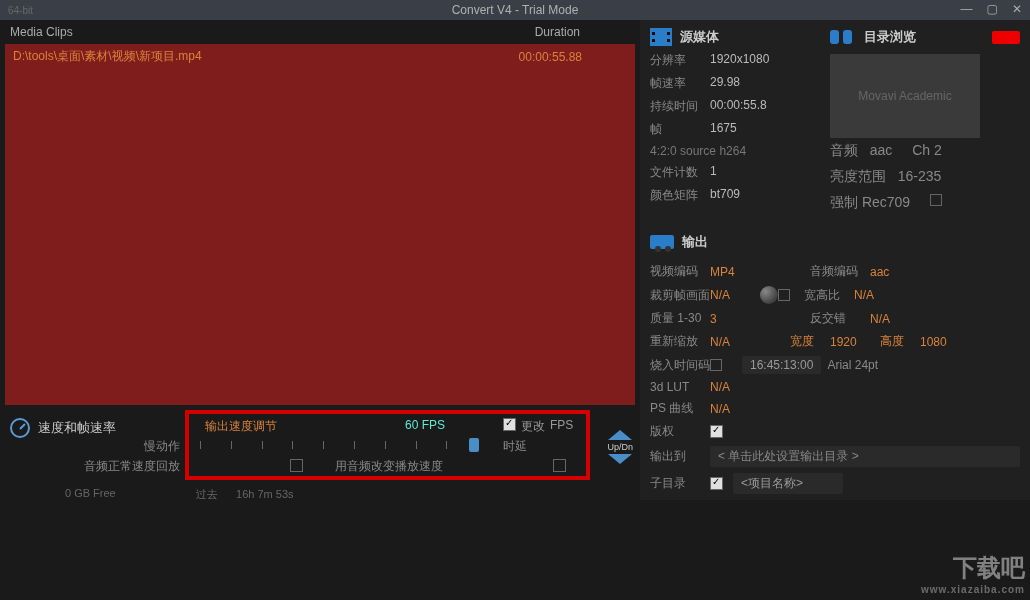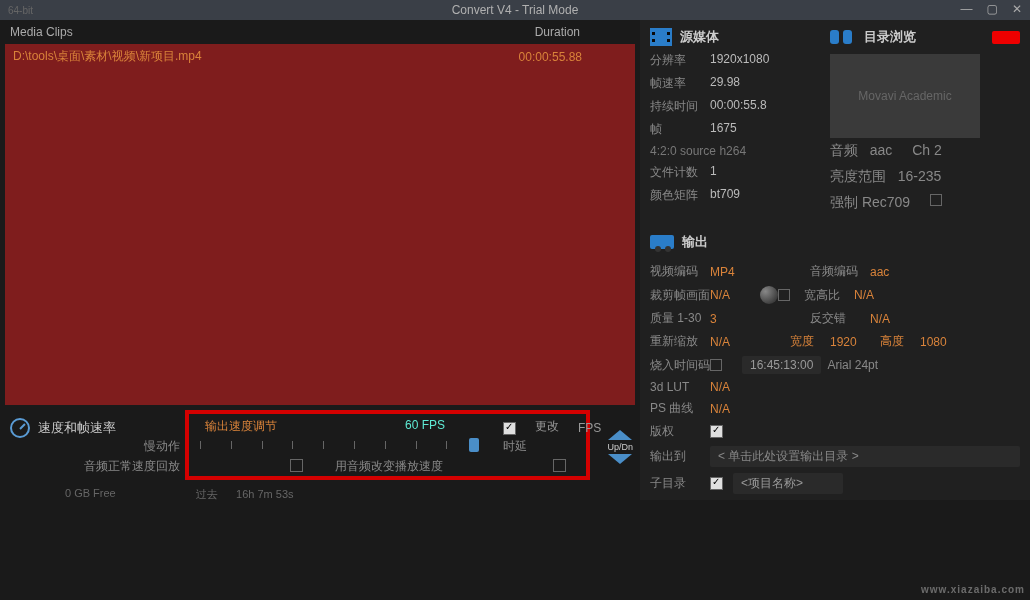--- a/index.html
+++ b/index.html
@@ -97,21 +97,21 @@
     <div class="speed-panel">
       <div class="highlight-box" style="left:180px; top:0px; width:405px; height:70px;"></div>
 
       <div style="position:absolute; left:5px; top:8px; display:flex; align-items:center; gap:8px;">
         <div class="speed-icon"></div>
         <span class="speed-title">速度和帧速率</span>
       </div>
 
       <div style="position:absolute; left:200px; top:8px;" class="orange">输出速度调节</div>
       <div style="position:absolute; left:400px; top:8px; color:#5eead4;">60 FPS</div>
-      <div style="position:absolute; left:498px; top:8px; display:flex; align-items:flex-end; gap:19px;">
+      <div style="position:absolute; left:498px; top:8px; display:flex; align-items:flex-start; gap:5px;">
         <span class="checkbox checked"></span>
         <span>更改</span>
         <span>FPS</span>
       </div>
 
       <div style="position:absolute; left:100px; top:28px; width:75px; text-align:right; color:#888;">慢动作</div>
       <div style="position:absolute; left:195px; top:28px; width:280px;" class="slider-track">
         <div class="tick" style="left:0%"></div>
           <div class="tick" style="left:11%"></div>
           <div class="tick" style="left:22%"></div>
@@ -271,14 +271,15 @@
         <span class="out-label" style="width:40px;">线程</span>
         <span style="width:30px;">4</span>
         <span class="out-label" style="width:40px;">优先</span>
         <span class="small-cb"></span>
       </div>
     </div>
   </div>
 </div>
 
 <div class="watermark">
+  <div>下载吧</div>
   <div class="small">www.xiazaiba.com</div>
 </div>
 
 </body></html>

